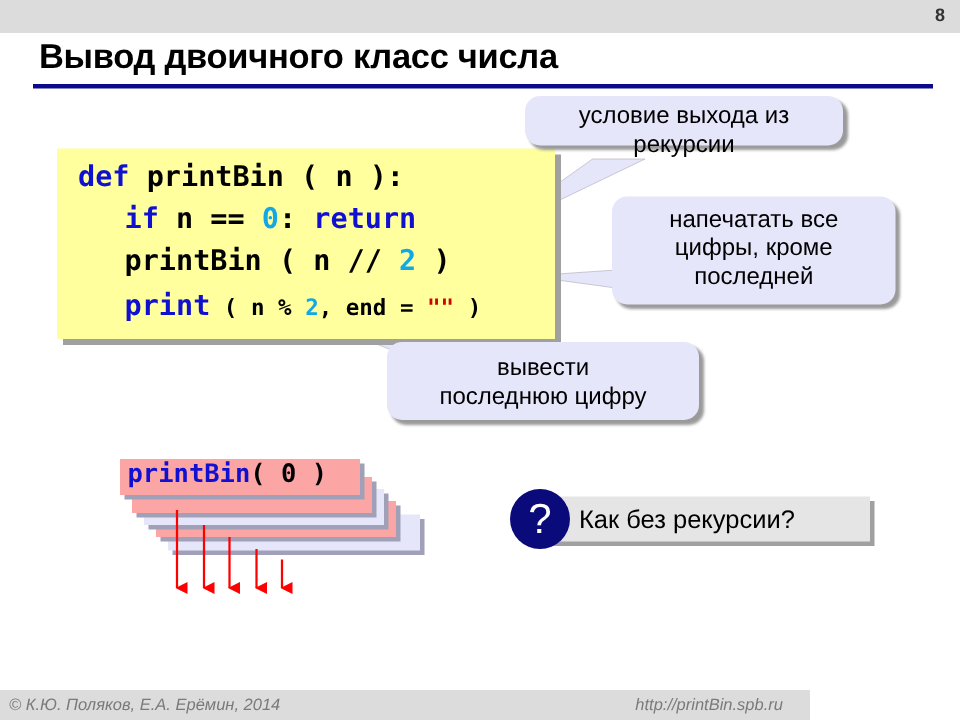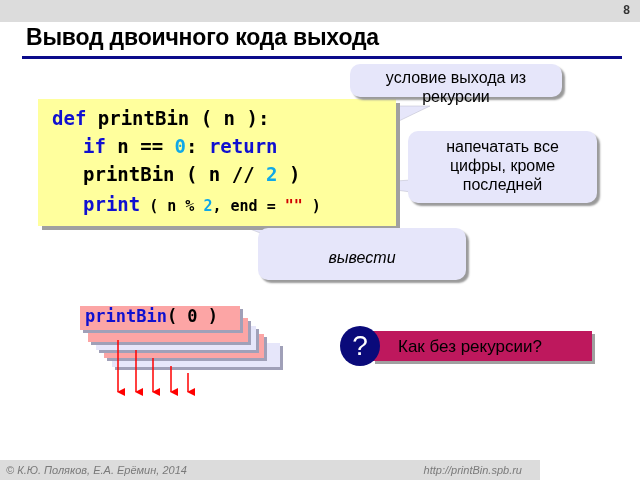--- a/index.html
+++ b/index.html
@@ -23,21 +23,21 @@
     .title {
       position: absolute; left: 26px; top: 24px;
       font-size: 23px; font-weight: bold; color: #000;
       letter-spacing: -0.2px;
     }
     .title-line {
       position: absolute; left: 22px; top: 56px; width: 600px; height: 3px;
       background: #0a0a8a;
     }
     .codebox {
-      position: absolute; left: 38px; top: 99px; width: 358px; height: 127px;
+      position: absolute; left: 38px; top: 99px; width: 332px; height: 127px;
       background: #ffff9d;
       box-shadow: 4px 4px 0 #a0a0a0;
     }
     .code {
       position: absolute; font-family: "DejaVu Sans Mono", monospace;
       font-weight: bold; font-size: 19px; white-space: pre; color: #000;
     }
     .kw { color: #1010d0; }
     .num { color: #10a8e8; }
     .str { color: #d00000; }
@@ -57,22 +57,22 @@
       font-family: "DejaVu Sans Mono", monospace; font-weight: bold; font-size: 17px;
       white-space: pre;
     }
     .card.lav { background: #e6e6fa; }
     .qicon {
       position: absolute; left: 340px; top: 326px; width: 40px; height: 40px;
       border-radius: 50%; background: #0a0a7a; color: #fff;
       text-align: center; font-size: 28px; line-height: 40px;
     }
     .qbox {
-      position: absolute; left: 372px; top: 331px; width: 220px; height: 30px;
-      background: #be185d; box-shadow: 3px 3px 0 #a0a0a0;
+      position: absolute; left: 360px; top: 331px; width: 220px; height: 30px;
+      background: #e5e5e5; box-shadow: 3px 3px 0 #a0a0a0;
     }
     .qbox span {
       position: absolute; left: 26px; top: 6px; font-size: 17px; color: #000;
     }
     .footer {
       position: absolute; left: 0; top: 460px; width: 540px; height: 20px;
       background: #dcdcdc;
     }
     .footer .copy {
       position: absolute; left: 6px; top: 4px; font-size: 11px; font-style: italic; color: #7a7a7a;
@@ -81,21 +81,21 @@
       position: absolute; right: 18px; top: 4px; font-size: 11px; font-style: italic; color: #7a7a7a;
     }
   </style>
 </head>
 <body>
 
 <div class="topbar">
   <span class="pagenum">8</span>
 </div>
 
-<div class="title">Вывод двоичного кода выхода</div>
+<div class="title">Вывод двоичного класс числа</div>
 <div class="title-line"></div>
 
 <svg class="tails" width="640" height="480">
   <polygon points="322,158 395,106 430,106" fill="#e6e6fa" stroke="#b8b8c8" stroke-width="0.5"></polygon>
   <polygon points="352,184 440,178 440,196" fill="#e6e6fa" stroke="#b8b8c8" stroke-width="0.5"></polygon>
   <polygon points="232,222 268,236 300,236" fill="#e6e6fa" stroke="#b8b8c8" stroke-width="0.5"></polygon>
 </svg>
 
 <div class="codebox">
   <div class="code" style="left:14px; top:8px;"><span class="kw">def</span><span> printBin ( n ):</span></div>
@@ -108,22 +108,23 @@
   <div>условие выхода из</div>
   <div>рекурсии</div>
 </div>
 
 <div class="bubble" style="left:408px; top:131px; width:189px; height:72px; padding-top:6px; box-sizing:border-box;">
   <div>напечатать все</div>
   <div>цифры, кроме</div>
   <div>последней</div>
 </div>
 
-<div class="bubble" style="left:258px; top:228px; width:208px; height:52px; padding-top:20px; box-sizing:border-box;font-style:italic;">
+<div class="bubble" style="left:258px; top:228px; width:208px; height:52px; padding-top:8px; box-sizing:border-box;">
   <div>вывести</div>
+  <div>последнюю цифру</div>
 </div>
 
 <div class="card lav" style="left:112px; top:343px; width:168px;"></div>
 <div class="card" style="left:104px; top:334px; width:160px;"></div>
 <div class="card lav" style="left:96px; top:326px; width:160px;"></div>
 <div class="card" style="left:88px; top:318px; width:160px;"></div>
 <div class="card" style="left:80px; top:306px; width:160px; padding-left:5px; box-sizing:border-box;"><span class="kw">printBin</span><span>( 0 )</span></div>
 
 <svg class="tails" width="640" height="480">
   <defs>

